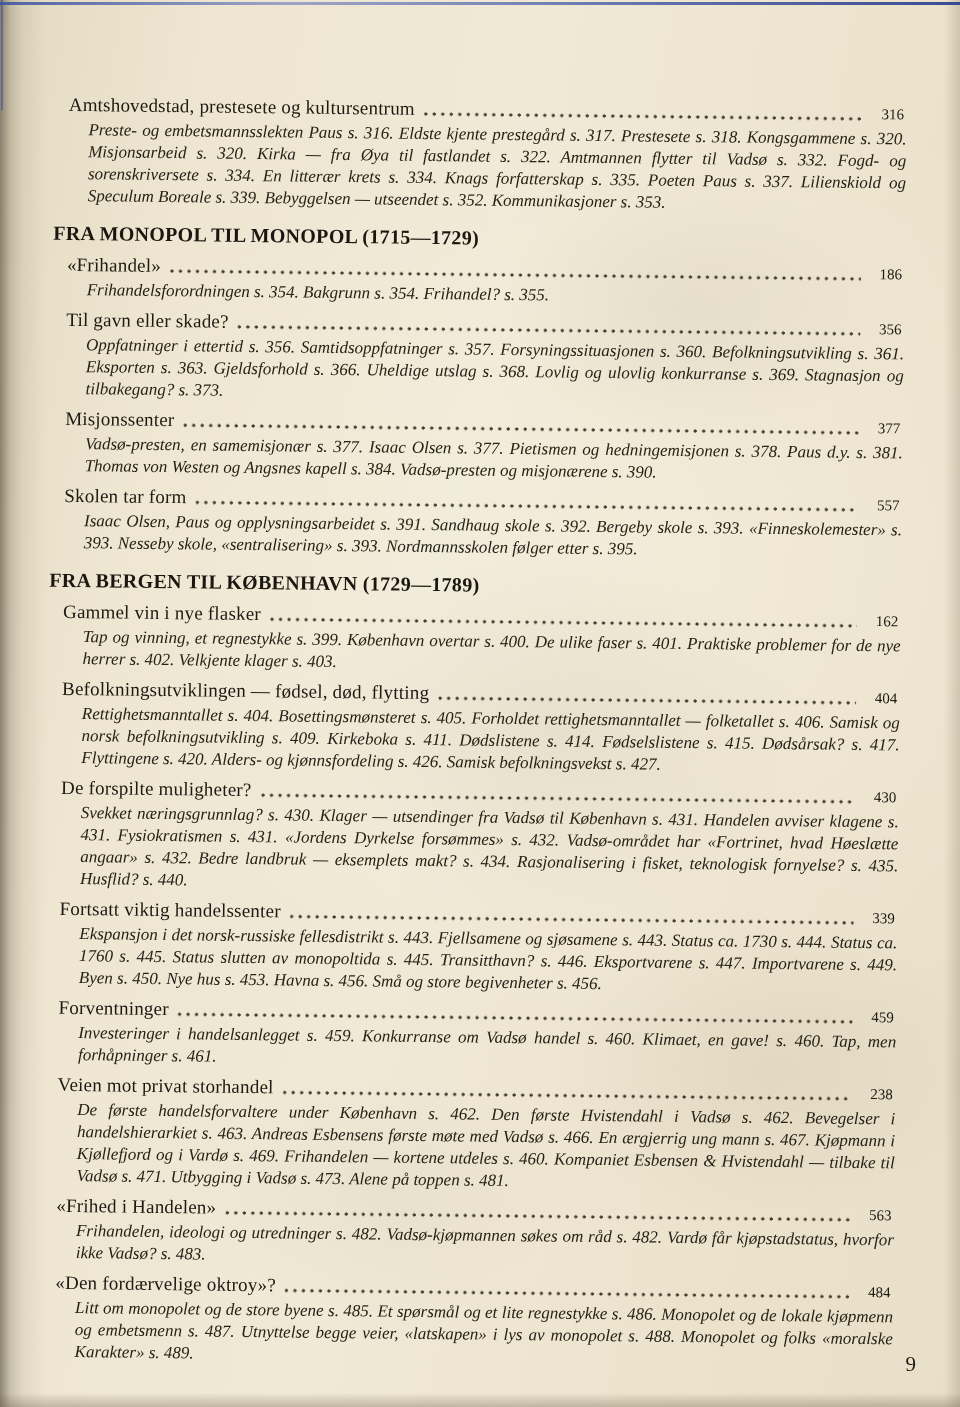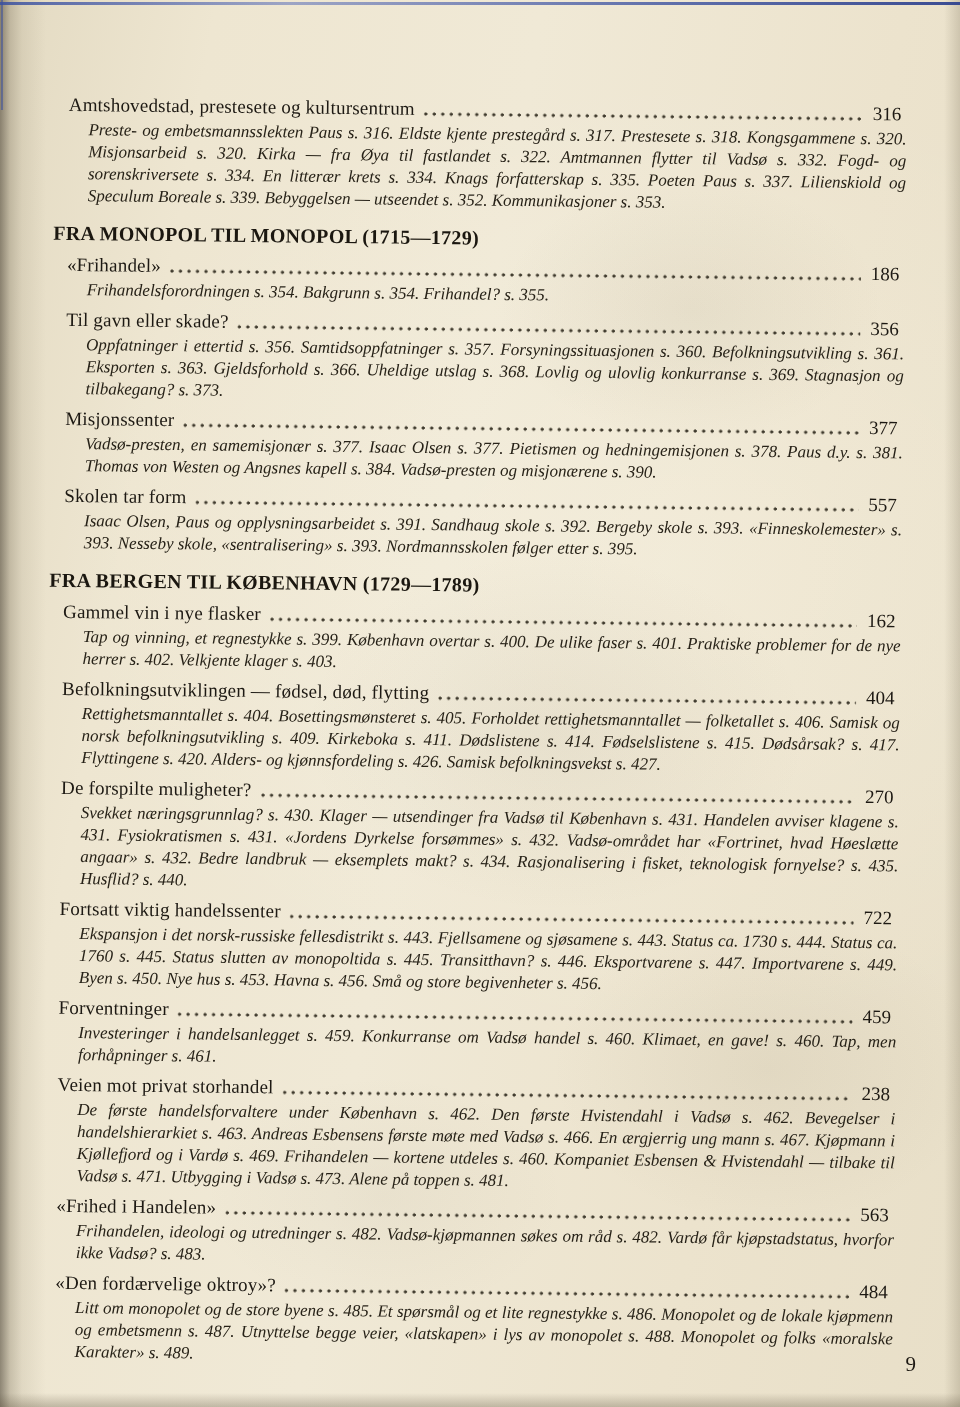--- a/index.html
+++ b/index.html
@@ -58,21 +58,21 @@
     position: absolute; left: 55px; top: 86px; width: 858px;
     transform: rotate(0.65deg);
     transform-origin: 20px 0;
   }
 
   .entry { margin-left: 14px; }
 
   .toc-row { display: flex; align-items: flex-end; margin-top: 7px; }
 
   .t  { font-size: 19px; line-height: 24px; letter-spacing: 0.2px; color: #1d1913; }
-  .pg { font-size: 19px; line-height: 24px; min-width: 40px; text-align: left; color: #1d1913; }
+  .pg { font-size: 15px; line-height: 24px; min-width: 40px; text-align: center; color: #1d1913; }
 
   .leader {
     flex: 1; height: 4px; margin: 0 10px 5px 9px;
     background-image: radial-gradient(circle at 2px 2px, #3f3a2d 1.35px, rgba(0,0,0,0) 1.8px);
     background-size: 8.5px 4px;
     background-repeat: repeat-x;
   }
 
   .sub {
     font-style: italic;
@@ -174,30 +174,30 @@
         <span class="leader"></span>
         <span class="pg">404</span>
       </div>
       <p class="sub">Rettighetsmanntallet s. 404. Bosettingsmønsteret s. 405. Forholdet rettighetsmanntallet — folketallet s. 406. Samisk og norsk befolkningsutvikling s. 409. Kirkeboka s. 411. Dødslistene s. 414. Fødselslistene s. 415. Dødsårsak? s. 417. Flyttingene s. 420. Alders- og kjønnsfordeling s. 426. Samisk befolkningsvekst s. 427.</p>
     </div>
 
     <div class="entry">
       <div class="toc-row">
         <span class="t">De forspilte muligheter?</span>
         <span class="leader"></span>
-        <span class="pg">270</span>
+        <span class="pg">430</span>
       </div>
       <p class="sub">Svekket næringsgrunnlag? s. 430. Klager — utsendinger fra Vadsø til København s. 431. Handelen avviser klagene s. 431. Fysiokratismen s. 431. «Jordens Dyrkelse forsømmes» s. 432. Vadsø-området har «Fortrinet, hvad Høeslætte angaar» s. 432. Bedre landbruk — eksemplets makt? s. 434. Rasjonalisering i fisket, teknologisk fornyelse? s. 435. Husflid? s. 440.</p>
     </div>
 
     <div class="entry">
       <div class="toc-row">
         <span class="t">Fortsatt viktig handelssenter</span>
         <span class="leader"></span>
-        <span class="pg">722</span>
+        <span class="pg">339</span>
       </div>
       <p class="sub">Ekspansjon i det norsk-russiske fellesdistrikt s. 443. Fjellsamene og sjøsamene s. 443. Status ca. 1730 s. 444. Status ca. 1760 s. 445. Status slutten av monopoltida s. 445. Transitthavn? s. 446. Eksportvarene s. 447. Importvarene s. 449. Byen s. 450. Nye hus s. 453. Havna s. 456. Små og store begivenheter s. 456.</p>
     </div>
 
     <div class="entry">
       <div class="toc-row">
         <span class="t">Forventninger</span>
         <span class="leader"></span>
         <span class="pg">459</span>
       </div>

